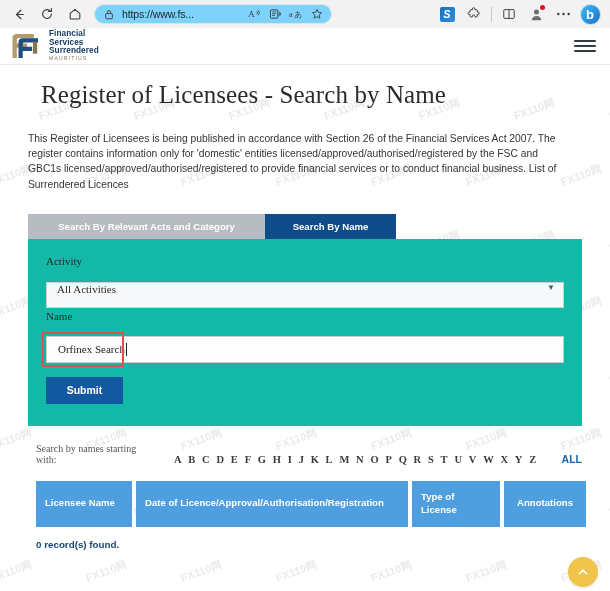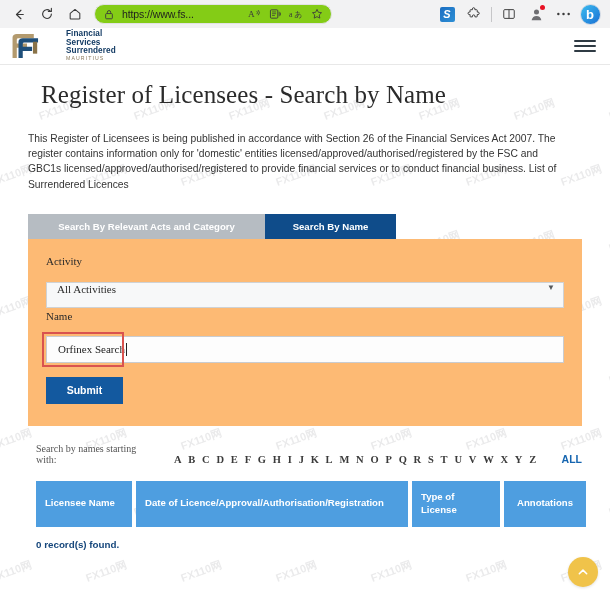--- a/index.html
+++ b/index.html
@@ -26,21 +26,21 @@
     display: flex; align-items: center; justify-content: center;
     color: #3a3a3a;
     flex: 0 0 auto;
   }
   .nav-btn svg { display: block; }
 
   .url-pill {
     flex: 0 0 auto;
     width: 238px;
     height: 20px;
-    background: #84cc16;
+    background: #7dd3fc;
     border-radius: 11px;
     display: flex;
     align-items: center;
     padding: 0 6px;
     gap: 5px;
     margin-left: 4px;
     border: 1px solid #e2e2e4;
   }
   .url-text {
     font-size: 10.5px;
@@ -133,21 +133,21 @@
   .site-header {
     height: 37px;
     border-bottom: 1px solid #e8e8e8;
     display: flex;
     align-items: center;
     padding: 0 14px 0 10px;
     background: #fff;
     position: relative;
     z-index: 6;
   }
-  .logo-wrap { display: flex; align-items: center; gap: 22px; }
+  .logo-wrap { display: flex; align-items: center; gap: 5px; }
   .logo-mark { width: 34px; height: 28px; display:block; }
   .logo-text {
     line-height: 1.03;
   }
   .logo-line {
     font-size: 8.2px;
     font-weight: bold;
     color: #123a63;
     letter-spacing: 0.1px;
     display: block;
@@ -198,21 +198,21 @@
     font-size: 9.6px;
     font-weight: bold;
     color: #ffffff;
     height: 100%;
   }
   .tab.inactive { background: #b6bcc2; width: 237px; }
   .tab.active { background: #0f4c8a; width: 131px; }
 
   
   .form-panel {
-    background: #fdba74;
+    background: #14b8a6;
     margin-top: 0;
     padding: 12px 18px 22px 18px;
     width: 554px;
     margin-left: 0;
     position: relative;
   }
   .field-label {
     font-family: "Liberation Serif", serif;
     font-size: 11px;
     color: #2a2a2a;

